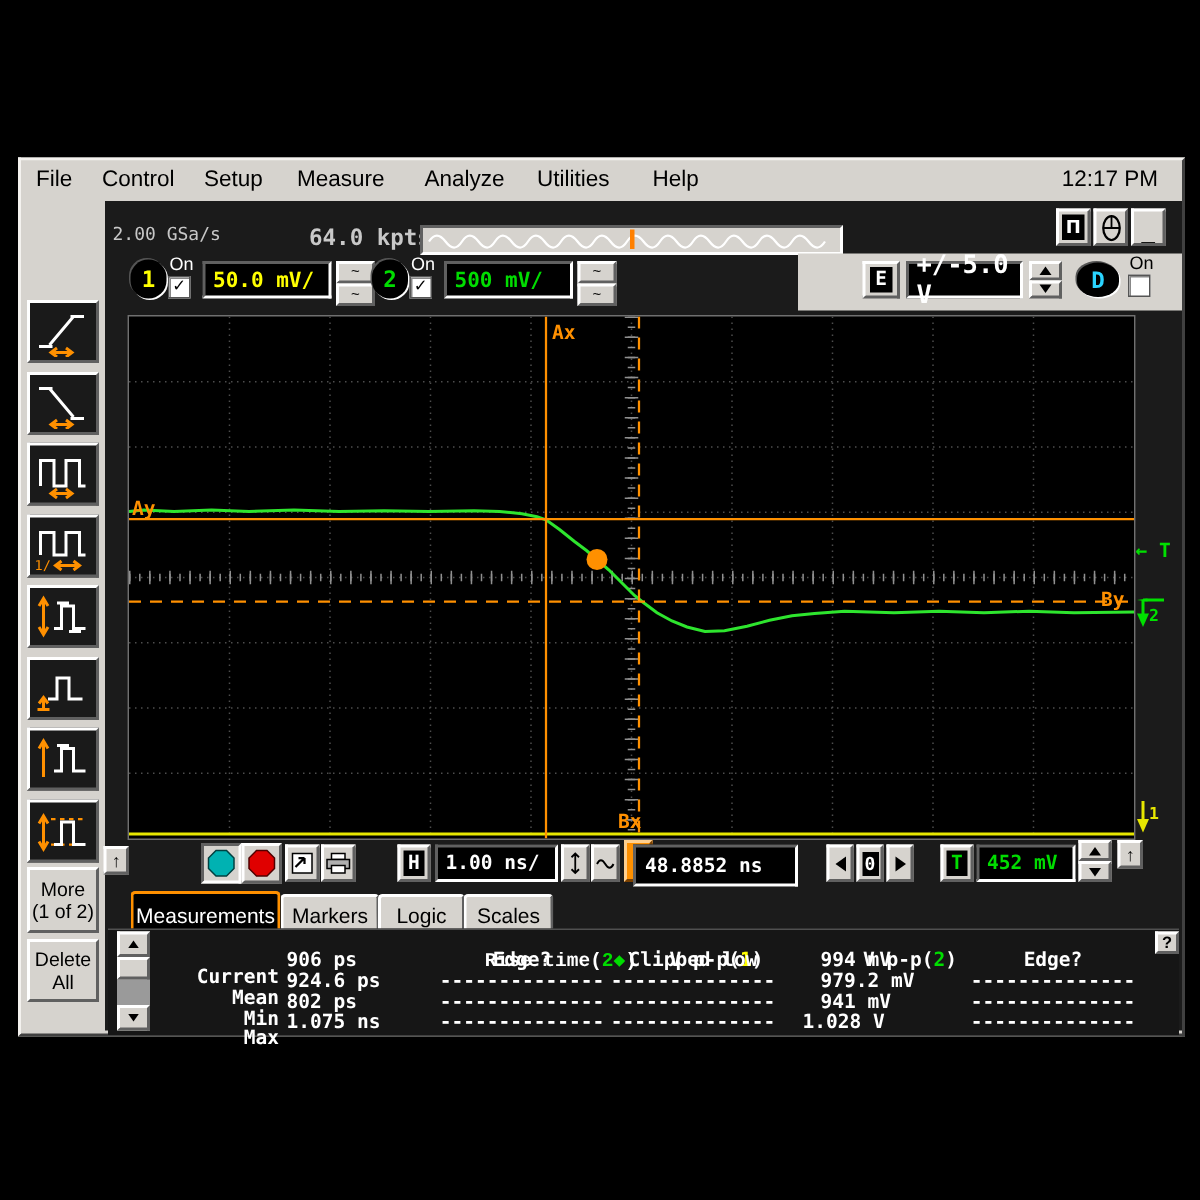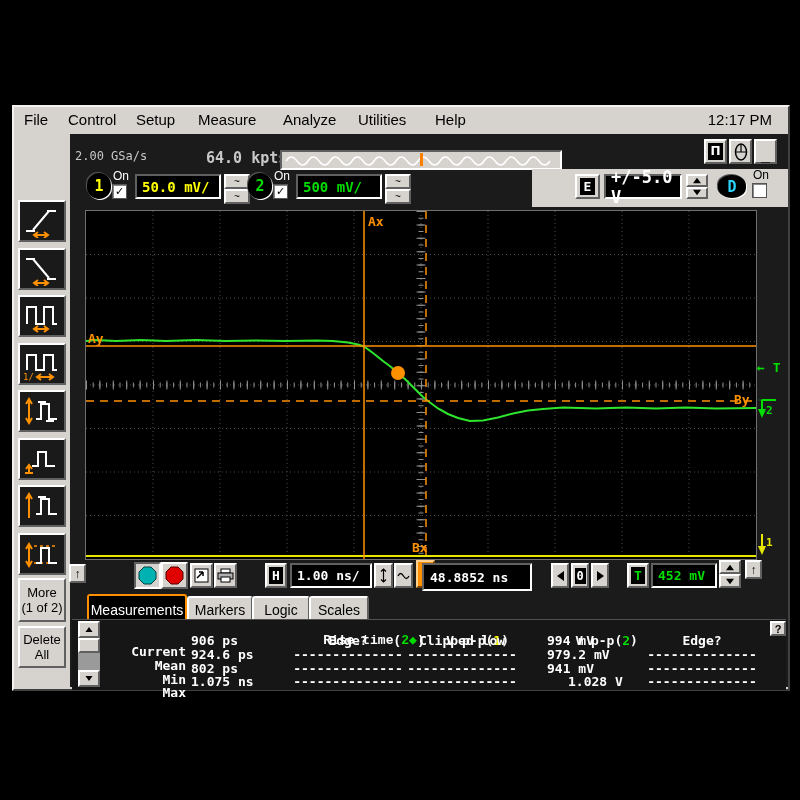--- a/index.html
+++ b/index.html
@@ -399,21 +399,21 @@
   <div class="tbl c" style="left:278px;top:568px;width:112px;">--------------</div>
 
   <div class="tbl c" style="left:393px;top:527px;width:110px;">Clipped low</div>
   <div class="tbl c" style="left:393px;top:541px;width:110px;">--------------</div>
   <div class="tbl c" style="left:393px;top:555px;width:110px;">--------------</div>
   <div class="tbl c" style="left:393px;top:568px;width:110px;">--------------</div>
 
   <div class="tbl l" style="left:533px;top:527px;width:110px;">994 mV</div>
   <div class="tbl l" style="left:533px;top:541px;width:110px;">979.2 mV</div>
   <div class="tbl l" style="left:533px;top:555px;width:110px;">941 mV</div>
-  <div class="tbl l" style="left:554px;top:568px;width:110px;">1.028 V</div>
+  <div class="tbl l" style="left:521px;top:568px;width:110px;">1.028 V</div>
 
   <div class="tbl c" style="left:633px;top:527px;width:110px;">Edge?</div>
   <div class="tbl c" style="left:633px;top:541px;width:110px;">--------------</div>
   <div class="tbl c" style="left:633px;top:555px;width:110px;">--------------</div>
   <div class="tbl c" style="left:633px;top:568px;width:110px;">--------------</div>
 
  </div>
 </div>
 
 </body></html>

